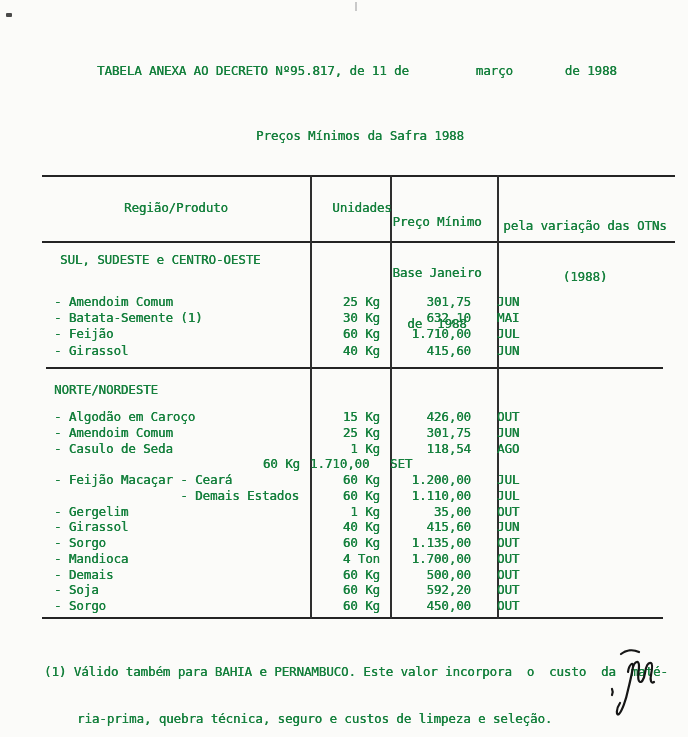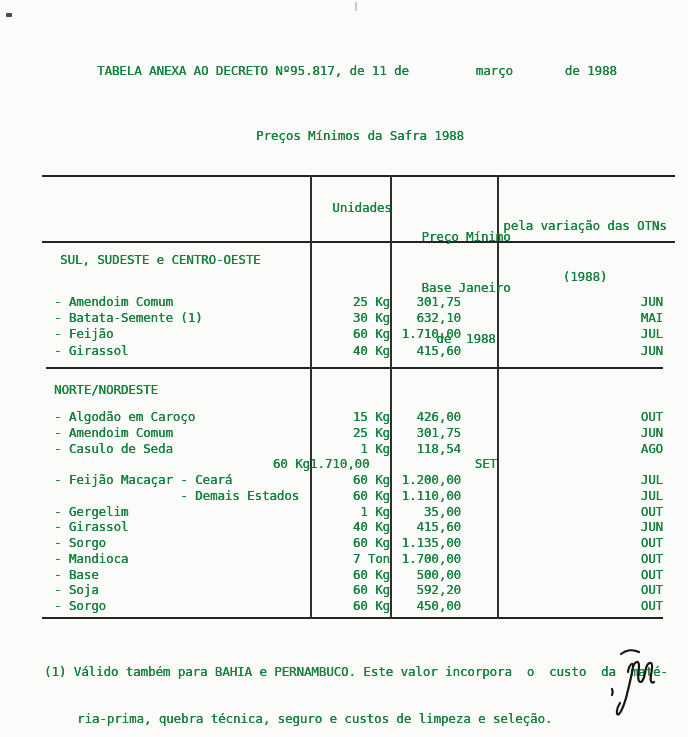--- a/index.html
+++ b/index.html
@@ -12,23 +12,23 @@
   .t{position:absolute;white-space:pre;text-shadow:0.3px 0 0 currentColor;}
   .center{text-align:center;}
   .hline{position:absolute;height:2px;background:#242424;}
   .vline{position:absolute;width:2px;background:#2e2e2e;}
   .rows{position:absolute;left:42px;width:621px;}
   .row{display:grid;grid-template-columns:268px 80px 107px 166px;}
   .s1 .row{height:16.2px;line-height:16.2px;}
   .s2 .row{height:15.75px;line-height:15.75px;}
   .row span{text-shadow:0.3px 0 0 currentColor;}
   .cp{padding-left:12px;white-space:pre;}
-  .cu{text-align:right;padding-right:0;white-space:pre;}
-  .cpr{text-align:right;padding-right:36px;white-space:pre;}
-  .cm{text-align:right;white-space:pre;}
+  .cu{text-align:right;padding-right:10px;white-space:pre;}
+  .cpr{text-align:right;padding-right:26px;white-space:pre;}
+  .cm{text-align:left;white-space:pre;}
   .hdr3{line-height:17px;}
   .speck{position:absolute;}
   .footnote div{line-height:17px;}
 </style>
 </head>
 <body>
 
 <div class="page">
 
   <div class="speck" style="left:6px;top:13px;width:6px;height:4px;background:#4a4a4a;border-radius:1px;"></div>
@@ -38,22 +38,23 @@
   <div class="t" style="left:256px;top:88px;margin-top:40px;">Preços Mínimos da Safra 1988</div>
 
   <div class="hline" style="left:42px;top:175px;width:633px;"></div>
   <div class="hline" style="left:42px;top:241px;width:633px;"></div>
   <div class="hline" style="left:46px;top:367px;width:617px;"></div>
   <div class="hline" style="left:42px;top:617px;width:621px;"></div>
   <div class="vline" style="left:310px;top:175px;height:444px;"></div>
   <div class="vline" style="left:390px;top:175px;height:444px;"></div>
   <div class="vline" style="left:497px;top:175px;height:444px;"></div>
 
+  <div class="t center" style="left:42px;top:200px;width:268px;">Região/Produto</div>
   <div class="t center" style="left:310px;top:200px;width:104px;">Unidades</div>
-  <div class="t center hdr3" style="left:390px;top:194px;width:94px;padding-left:29px;">
+  <div class="t center hdr3" style="left:390px;top:179px;width:94px;">
     <div>Preço Mínimo</div>
     <div>Base Janeiro</div>
     <div>de  1988</div>
   </div>
   <div class="t center hdr3" style="left:492px;top:183px;width:186px;">
     <div>pela variação das OTNs</div>
     <div>(1988)</div>
   </div>
 
   <div class="t" style="left:60px;top:252px;">SUL, SUDESTE e CENTRO-OESTE</div>
@@ -134,26 +135,26 @@
       <span class="cm">JUN</span>
     </div>
     <div class="row">
       <span class="cp">- Sorgo</span>
       <span class="cu">60 Kg</span>
       <span class="cpr">1.135,00</span>
       <span class="cm">OUT</span>
     </div>
     <div class="row">
       <span class="cp">- Mandioca</span>
-      <span class="cu">7 Ton</span>
+      <span class="cu">4 Ton</span>
       <span class="cpr">1.700,00</span>
       <span class="cm">OUT</span>
     </div>
     <div class="row">
-      <span class="cp">- Base</span>
+      <span class="cp">- Demais</span>
       <span class="cu">60 Kg</span>
       <span class="cpr">500,00</span>
       <span class="cm">OUT</span>
     </div>
     <div class="row">
       <span class="cp">- Soja</span>
       <span class="cu">60 Kg</span>
       <span class="cpr">592,20</span>
       <span class="cm">OUT</span>
     </div>

